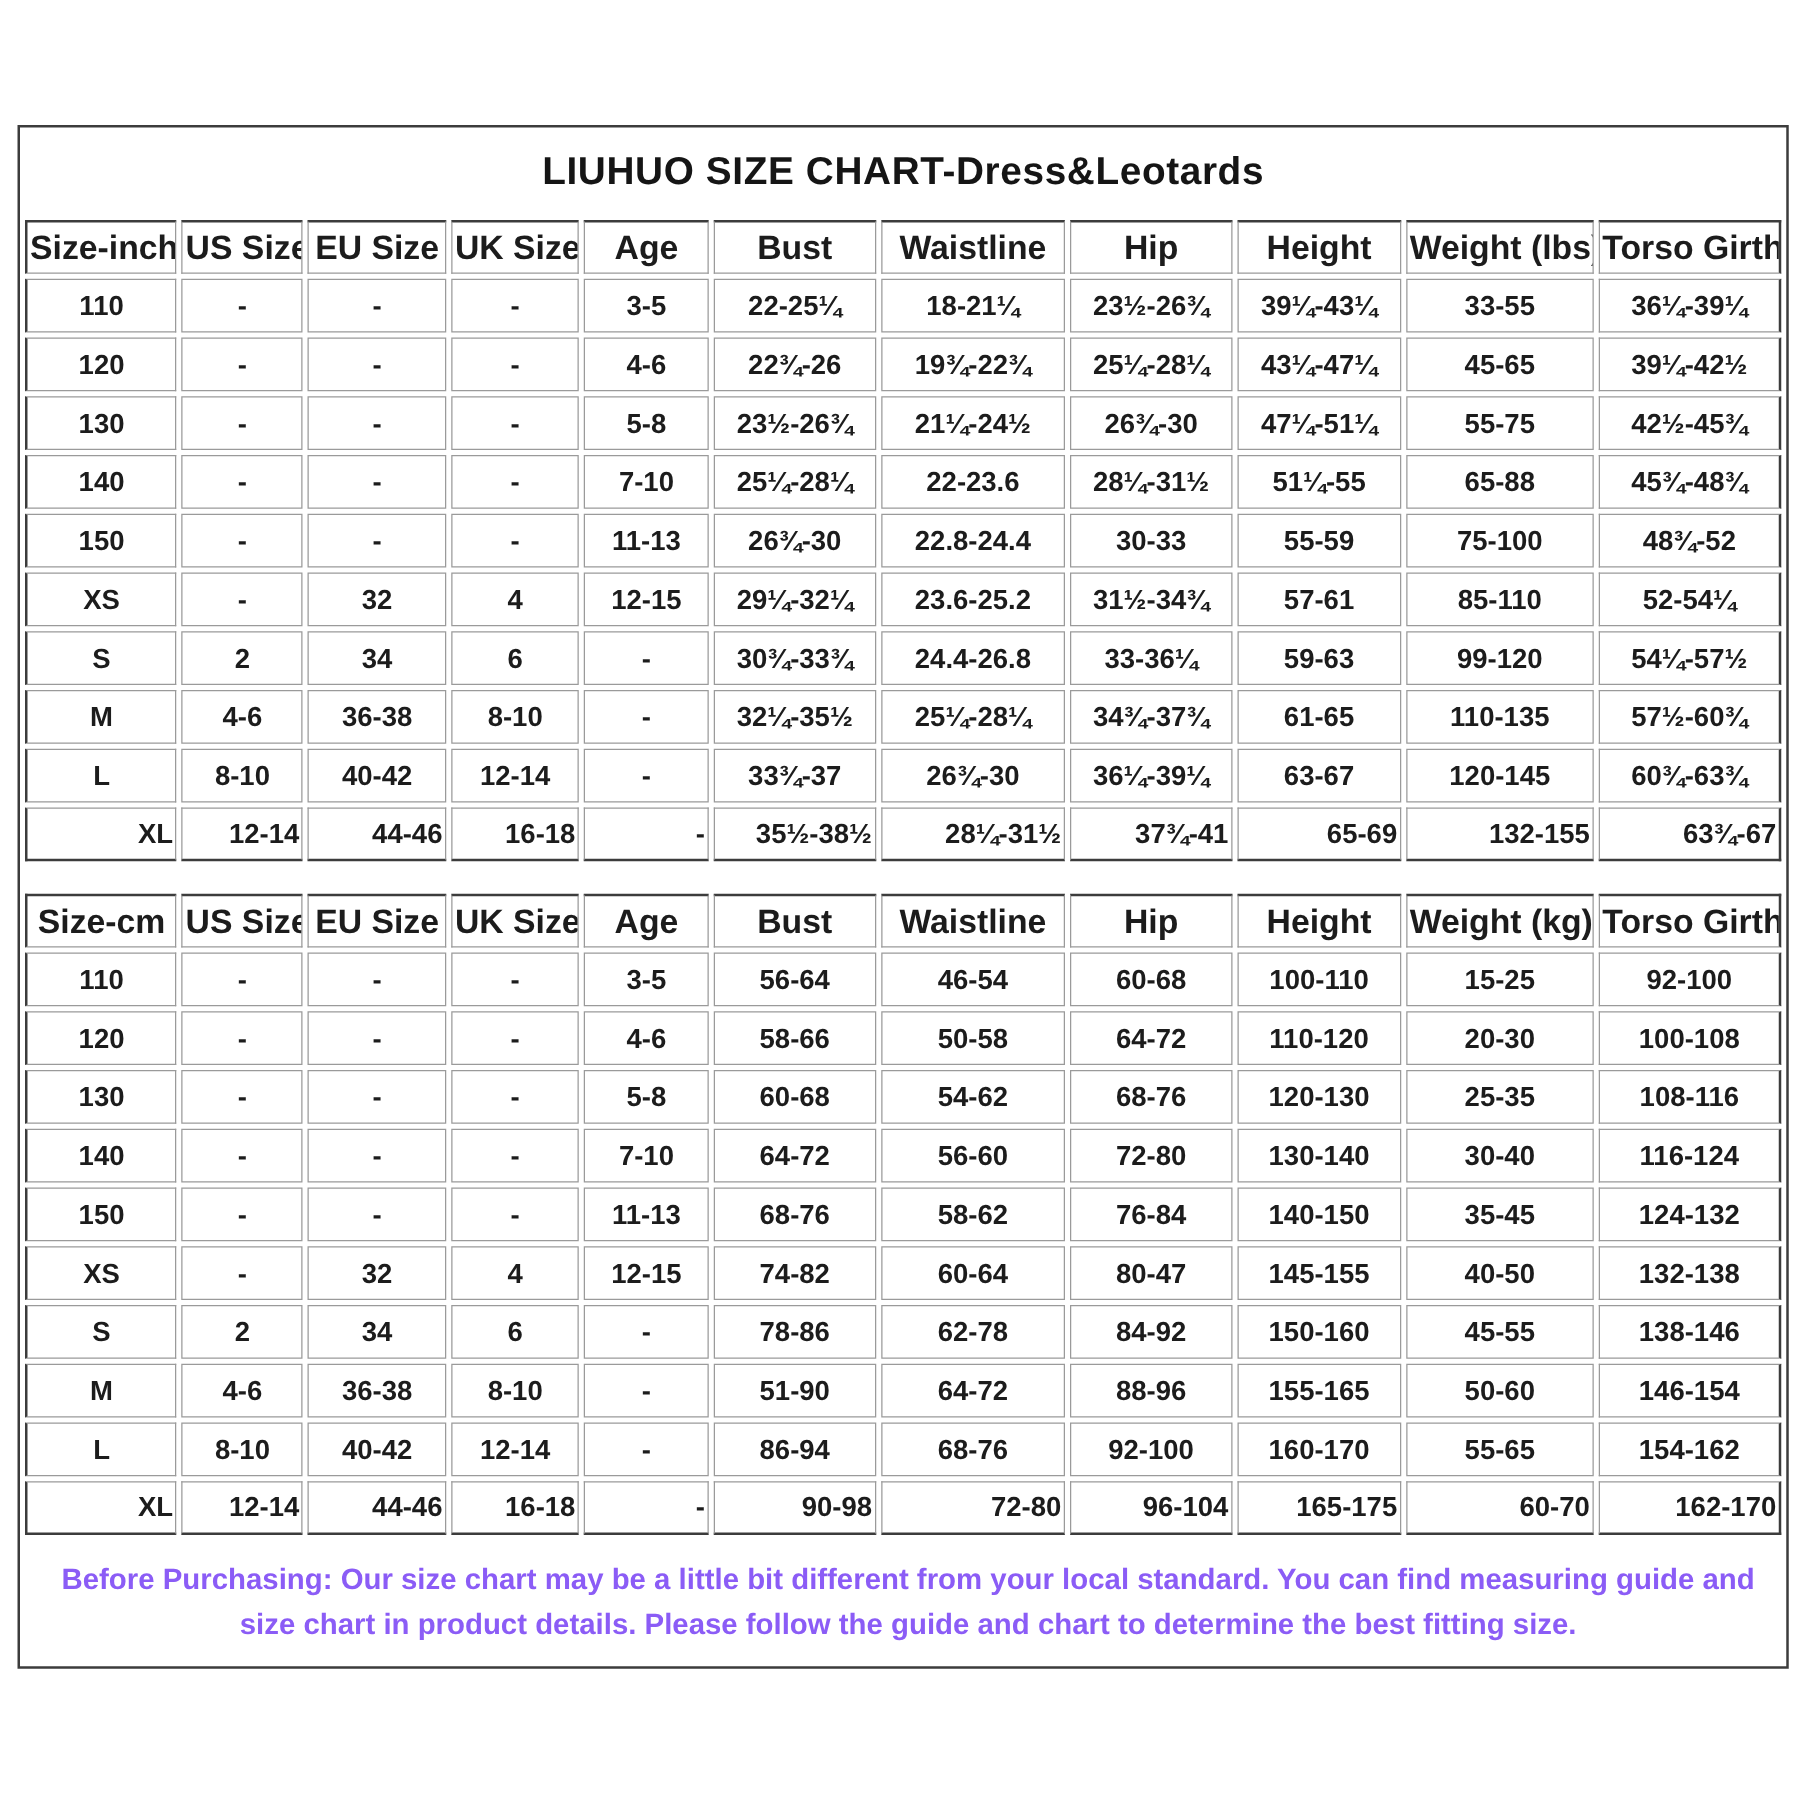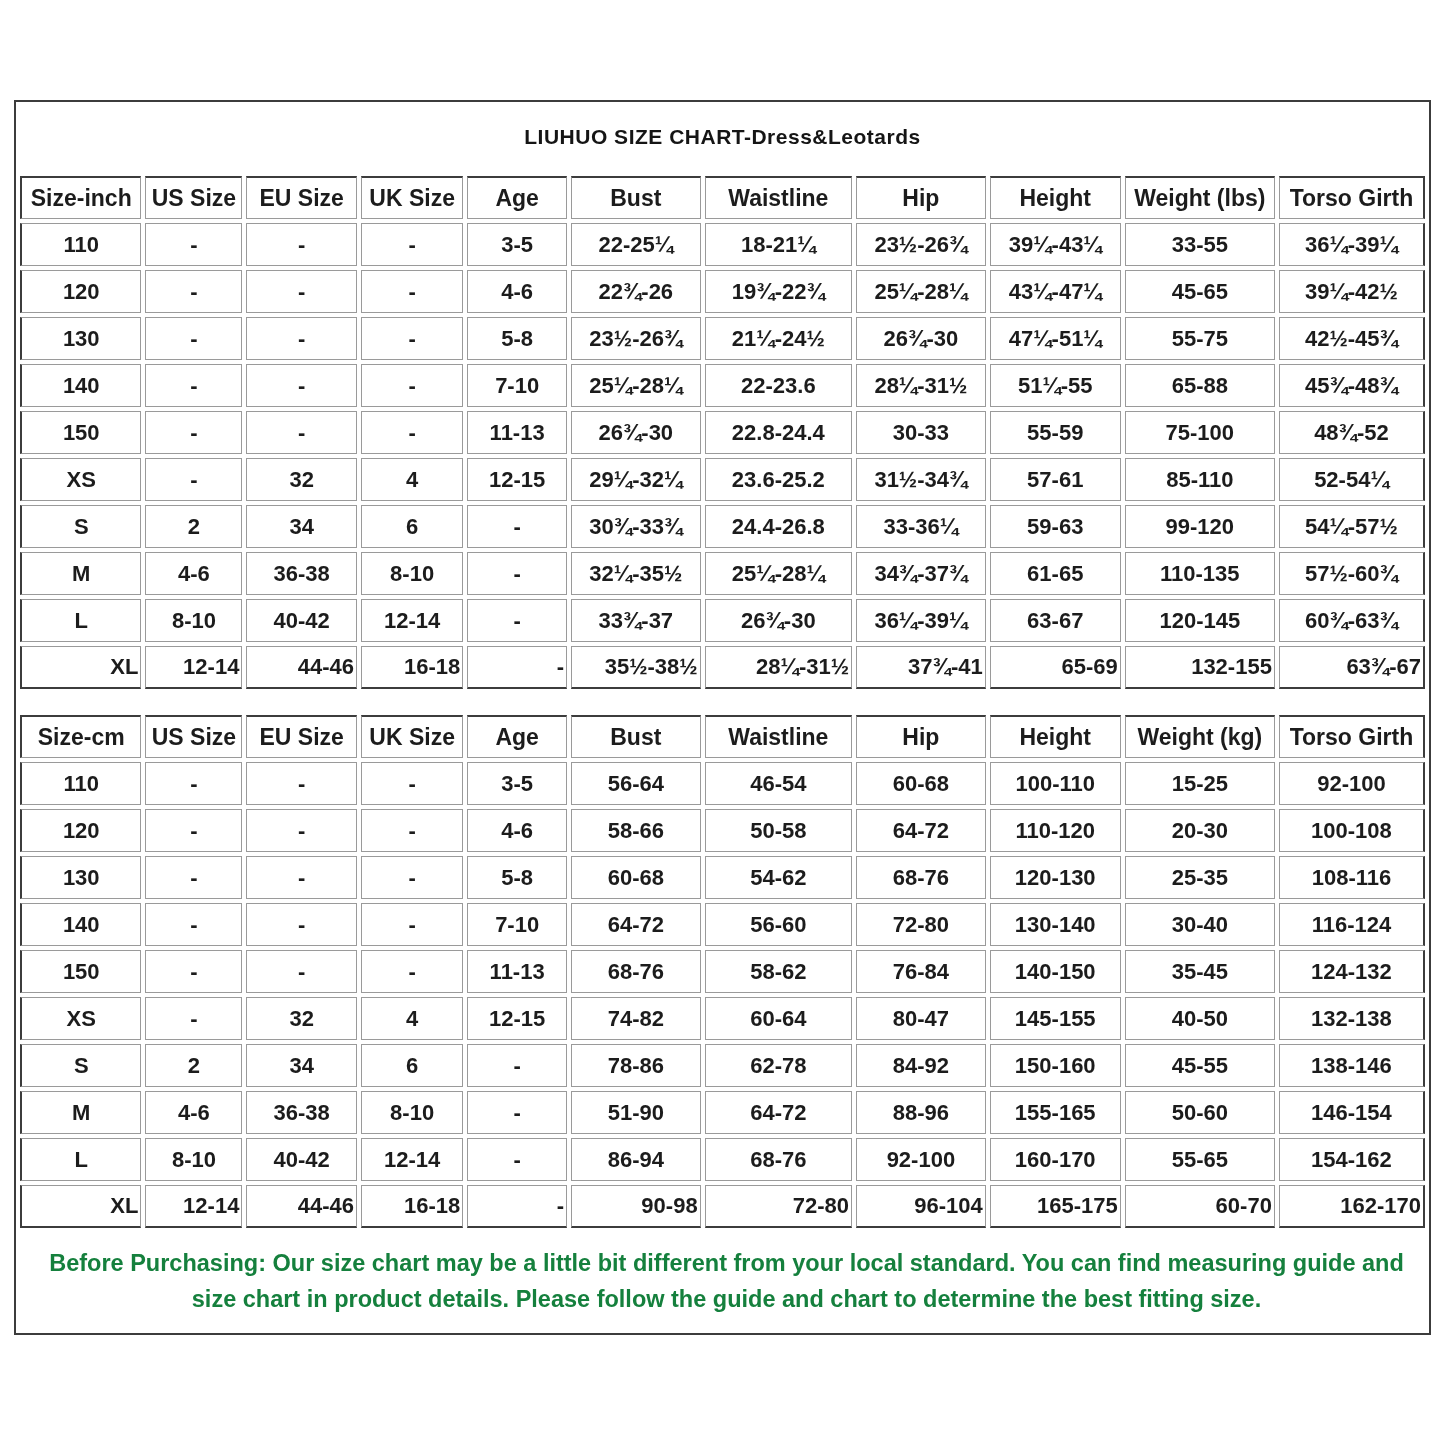--- a/index.html
+++ b/index.html
@@ -20,21 +20,21 @@
     width: 1417px;
     border: 2px solid #3c3c3c;
     background: #ffffff;
     padding: 0;
   }
   .chart-title {
     height: 70px;
     display: flex;
     align-items: center;
     justify-content: center;
-    font-size: 21px;
+    font-size: 31px;
     font-weight: bold;
     color: #151515;
     letter-spacing: 0.5px;
   }
   table.size-table {
     width: 100%;
     table-layout: fixed;
     border-collapse: separate;
     border-spacing: 4px;
   }
@@ -45,33 +45,33 @@
     background: #ffffff;
     text-align: center;
     vertical-align: middle;
     font-weight: bold;
     color: #1c1c1c;
     font-size: 22px;
     padding: 0 2px;
     overflow: hidden;
     white-space: nowrap;
   }
-  table.size-table th { font-size: 23px; }
+  table.size-table th { font-size: 27px; }
   
   table.size-table tr:first-child > * { border-top: 2px solid #3c3c3c; }
   table.size-table tr:last-child  > * { border-bottom: 2px solid #3c3c3c; text-align: right; }
   table.size-table tr > *:first-child { border-left: 2px solid #3c3c3c; }
   table.size-table tr > *:last-child  { border-right: 2px solid #3c3c3c; }
   .table-gap { height: 18px; }
   .purchase-note {
     padding: 13px 24px 15px 32px;
     text-align: center;
     font-size: 23.5px;
     font-weight: bold;
-    color: #15803d;
+    color: #8b5cf6;
     line-height: 1.55;
   }
 </style>
 </head>
 <body>
 
 <div class="page">
   <div class="frame">
 
     <div class="chart-title">LIUHUO SIZE CHART-Dress&amp;Leotards</div>

